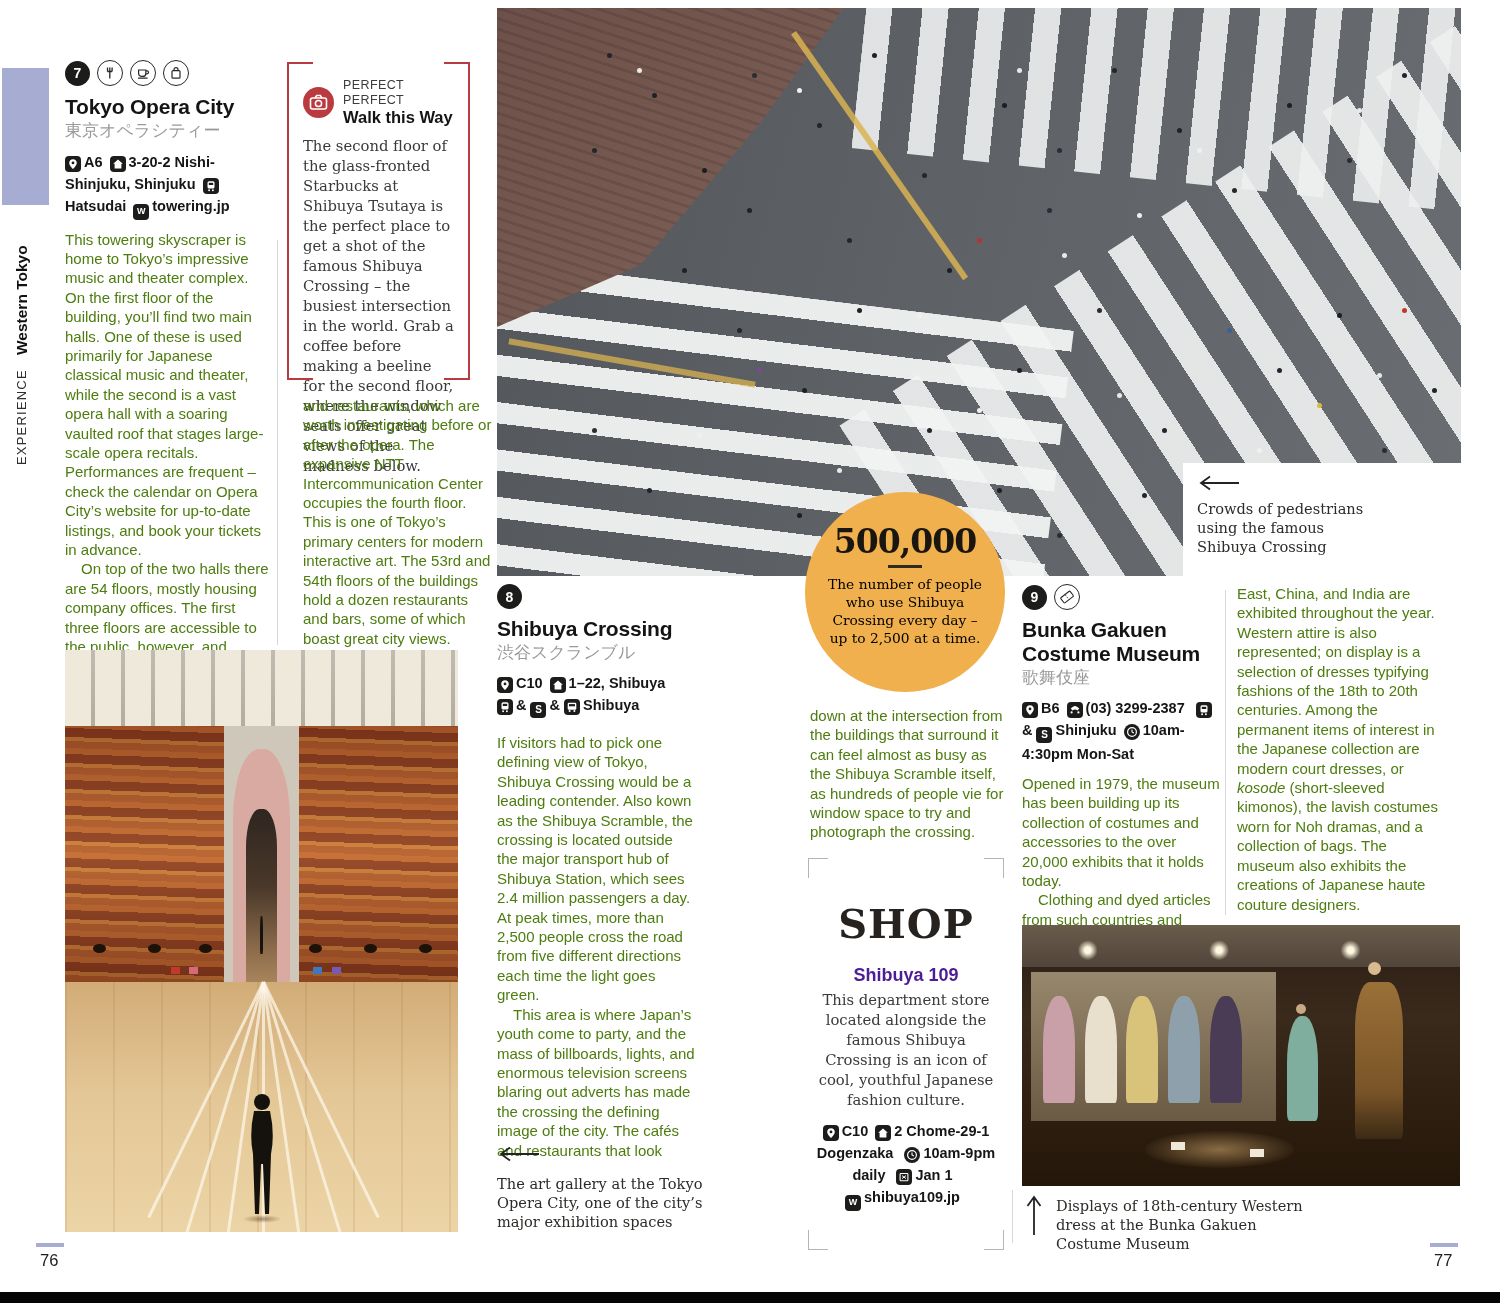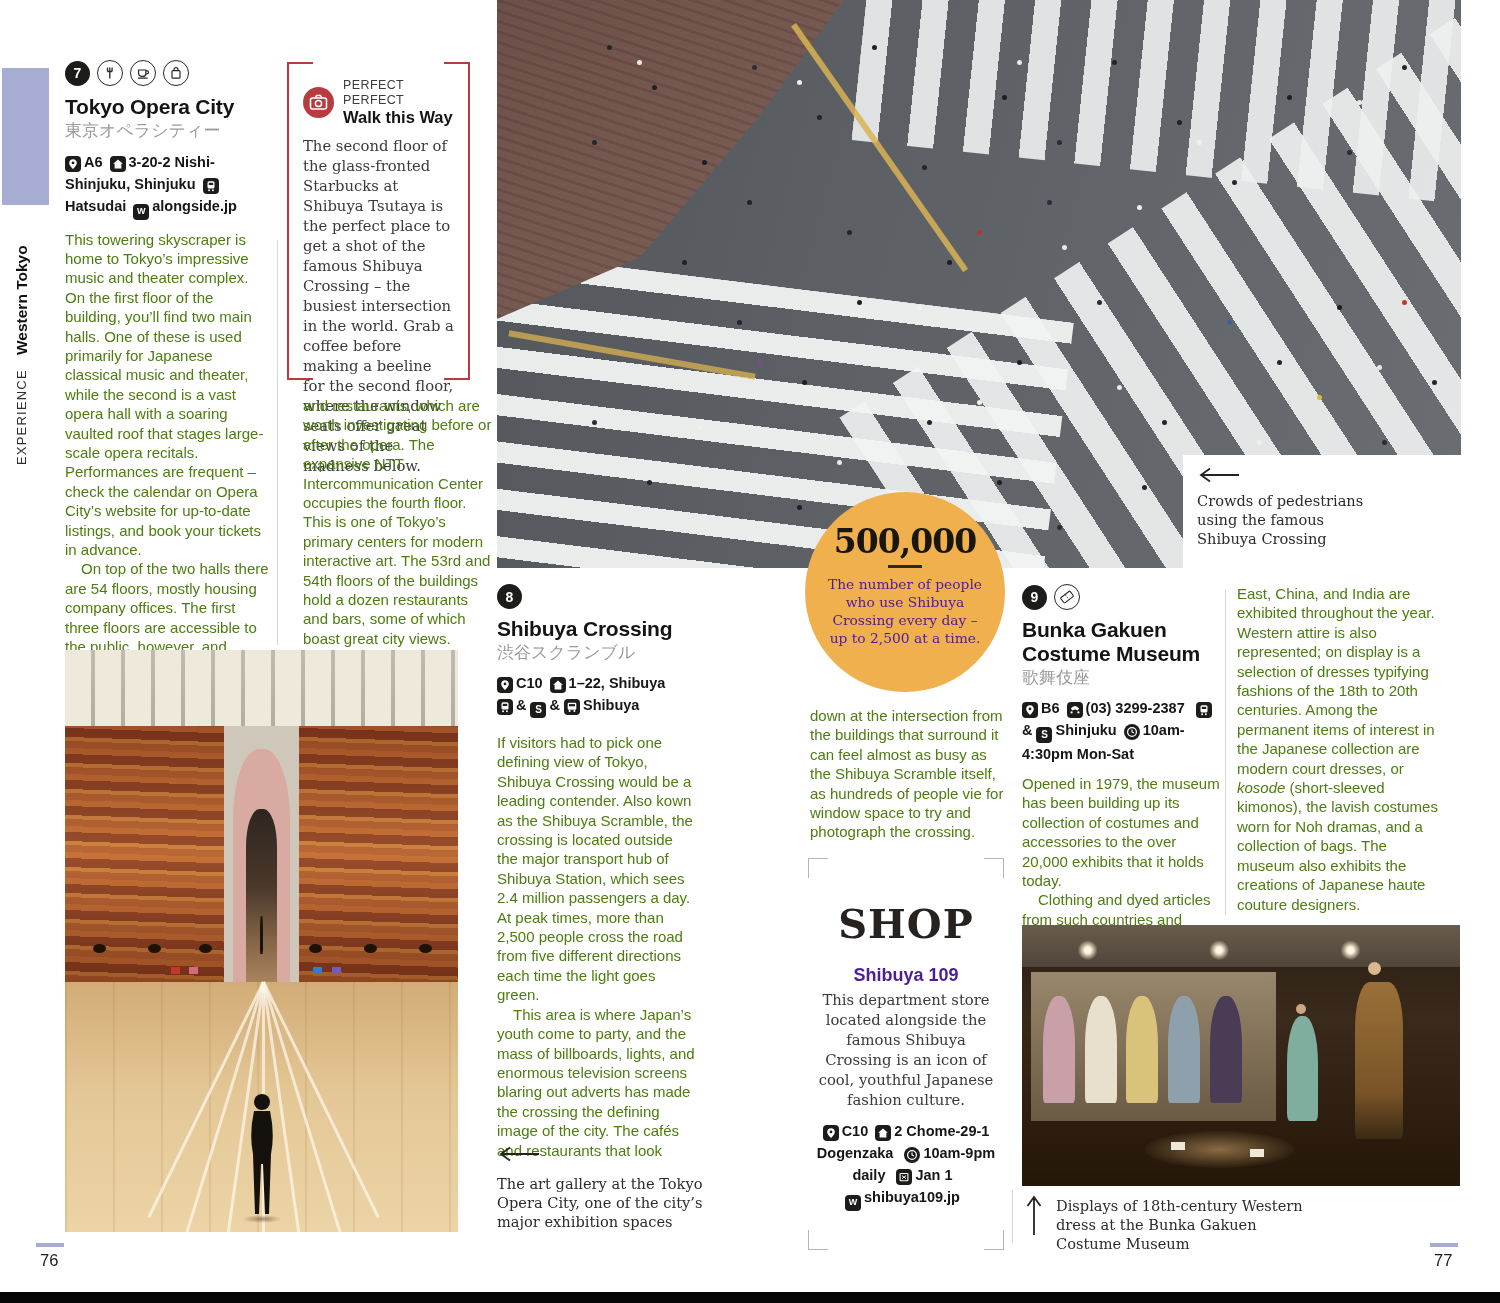--- a/index.html
+++ b/index.html
@@ -40,40 +40,40 @@
   .cam-circ { width:31px; height:31px; border-radius:50%; background:#b93b40; display:flex; align-items:center; justify-content:center; flex:0 0 31px; }
   .pp-kicker { font:400 12.5px/15px "Liberation Sans",sans-serif; letter-spacing:.4px; color:#3c3c3c; }
   .pp-title  { font:700 16.5px/18px "Liberation Sans",sans-serif; color:#141414; }
   .pp-body   { font:400 14.8px/20px "DejaVu Serif",serif; color:#3a3a3a; }
 
   
   .stat { position:absolute; left:805px; top:492px; width:200px; height:200px; border-radius:50%;
           background:#efb04d; text-align:center; z-index:6; }
   .stat .val { font:700 33px/36px "DejaVu Serif",serif; color:#19150f; margin-top:32px; letter-spacing:-1px; }
   .stat .bar { width:34px; height:2.5px; background:#2e2a22; margin:5px auto 7px; }
-  .stat .cap { font:400 13.8px/18px "DejaVu Serif",serif; color:#4c1d95; width:166px; margin:0 auto; }
+  .stat .cap { font:400 13.8px/18px "DejaVu Serif",serif; color:#000000; width:166px; margin:0 auto; }
 
   
   .shop { position:absolute; left:808px; top:858px; width:196px; height:392px; text-align:center; padding-top:44px; }
   .shop .corner { position:absolute; width:20px; height:20px; }
   .shop .c-tl { left:0; top:0; border-left:1.2px solid #b5b5b5; border-top:1.2px solid #b5b5b5; }
   .shop .c-tr { right:0; top:0; border-right:1.2px solid #b5b5b5; border-top:1.2px solid #b5b5b5; }
   .shop .c-bl { left:0; bottom:0; border-left:1.2px solid #b5b5b5; border-bottom:1.2px solid #b5b5b5; }
   .shop .c-br { right:0; bottom:0; border-right:1.2px solid #b5b5b5; border-bottom:1.2px solid #b5b5b5; }
   .shop-head { font:700 40px/44px "DejaVu Serif",serif; color:#262220; letter-spacing:1px; }
   .shop-name { font:700 18px/22px "Liberation Sans",sans-serif; color:#4c1d95; margin-top:18px; }
   .shop-body { font:400 14.8px/20px "DejaVu Serif",serif; color:#3a3a3a; width:178px; margin:4px auto 10px; }
   .shop-details { font:700 14.5px/22px "Liberation Sans",sans-serif; color:#161616; width:184px; margin:0 auto; }
 
   
   .caption { font:400 14.6px/19px "DejaVu Serif",serif; color:#2e2b28; }
   .colrule { position:absolute; width:1px; background:#d7d7d7; }
 
   
-  .photo-shibuya { position:absolute; left:497px; top:0; width:964px; height:568px; overflow:hidden;
+  .photo-shibuya { position:absolute; left:497px; top:8px; width:964px; height:568px; overflow:hidden;
                    background:linear-gradient(105deg,#53575c 0%,#5e6267 45%,#6a6e72 100%); }
   .cw { position:absolute; }
   .cw-tr { left:38%; top:-14%; width:80%; height:46%; transform:rotate(6deg);
            background:repeating-linear-gradient(90deg, rgba(238,240,240,.9) 0 26px, rgba(238,240,240,0) 26px 56px); }
   .cw-big { left:44%; top:26%; width:86%; height:96%; transform:rotate(-33deg); transform-origin:center;
             background:repeating-linear-gradient(90deg, rgba(238,240,240,.92) 0 30px, rgba(238,240,240,0) 30px 64px); }
   .cw-bl { left:-6%; top:50%; width:64%; height:58%; transform:rotate(7deg);
            background:repeating-linear-gradient(180deg, rgba(242,243,243,.95) 0 21px, rgba(242,243,243,0) 21px 47px); }
   .sidewalk { position:absolute; left:0; top:0; width:62%; height:78%;
               clip-path:polygon(0 0, 58% 0, 44% 26%, 24% 58%, 0 72%);
@@ -172,21 +172,21 @@
           </svg>
         </span><span class="dt">3-20-2 Nishi-Shinjuku, Shinjuku</span><span class="di">
           <svg width="12" height="12" viewBox="0 0 12 12">
             <rect x="2.5" y="1.3" width="7" height="7.2" rx="1.5" fill="#fff"></rect>
             <rect x="3.8" y="2.8" width="4.4" height="2.2" fill="#1c1c1a"></rect>
             <circle cx="4.1" cy="10.2" r="0.95" fill="#fff"></circle>
             <circle cx="7.9" cy="10.2" r="0.95" fill="#fff"></circle>
           </svg>
         </span><span class="dt">Hatsudai</span><span class="di">
           <span style="font-size:9px;">W</span>
-        </span><span class="dt">alongside.jp</span>
+        </span><span class="dt">towering.jp</span>
     </p>
     <div class="body" style="margin-top:10px; width:204px;">
       <p>This towering skyscraper is home to Tokyo’s impressive music and theater complex. On the first floor of the building, you’ll find two main halls. One of these is used primarily for Japanese classical music and theater, while the second is a vast opera hall with a soaring vaulted roof that stages large-scale opera recitals. Performances are frequent – check the calendar on Opera City’s website for up-to-date listings, and book your tickets in advance.</p>
       <p class="ind">On top of the two halls there are 54 floors, mostly housing company offices. The first three floors are accessible to the public, however, and house an art gallery, shops,</p>
     </div>
   </div>
 
   <div class="colrule" style="left:277px; top:240px; height:405px;"></div>
 
   <div class="ppbox">

